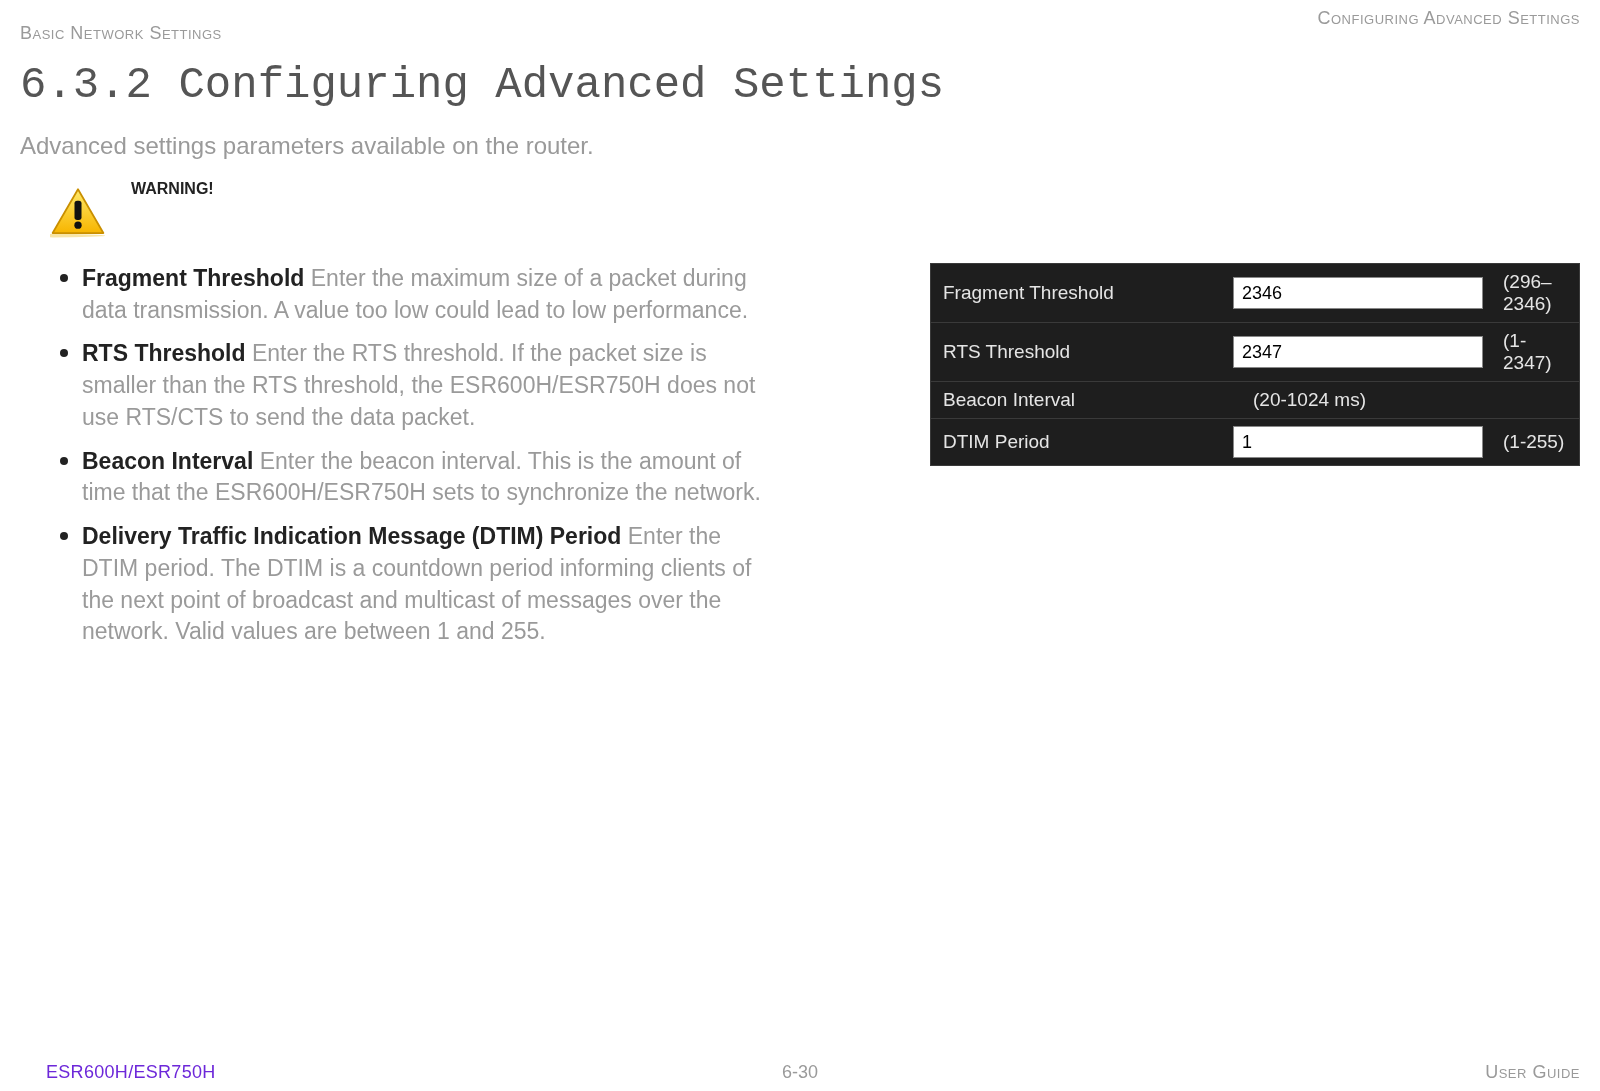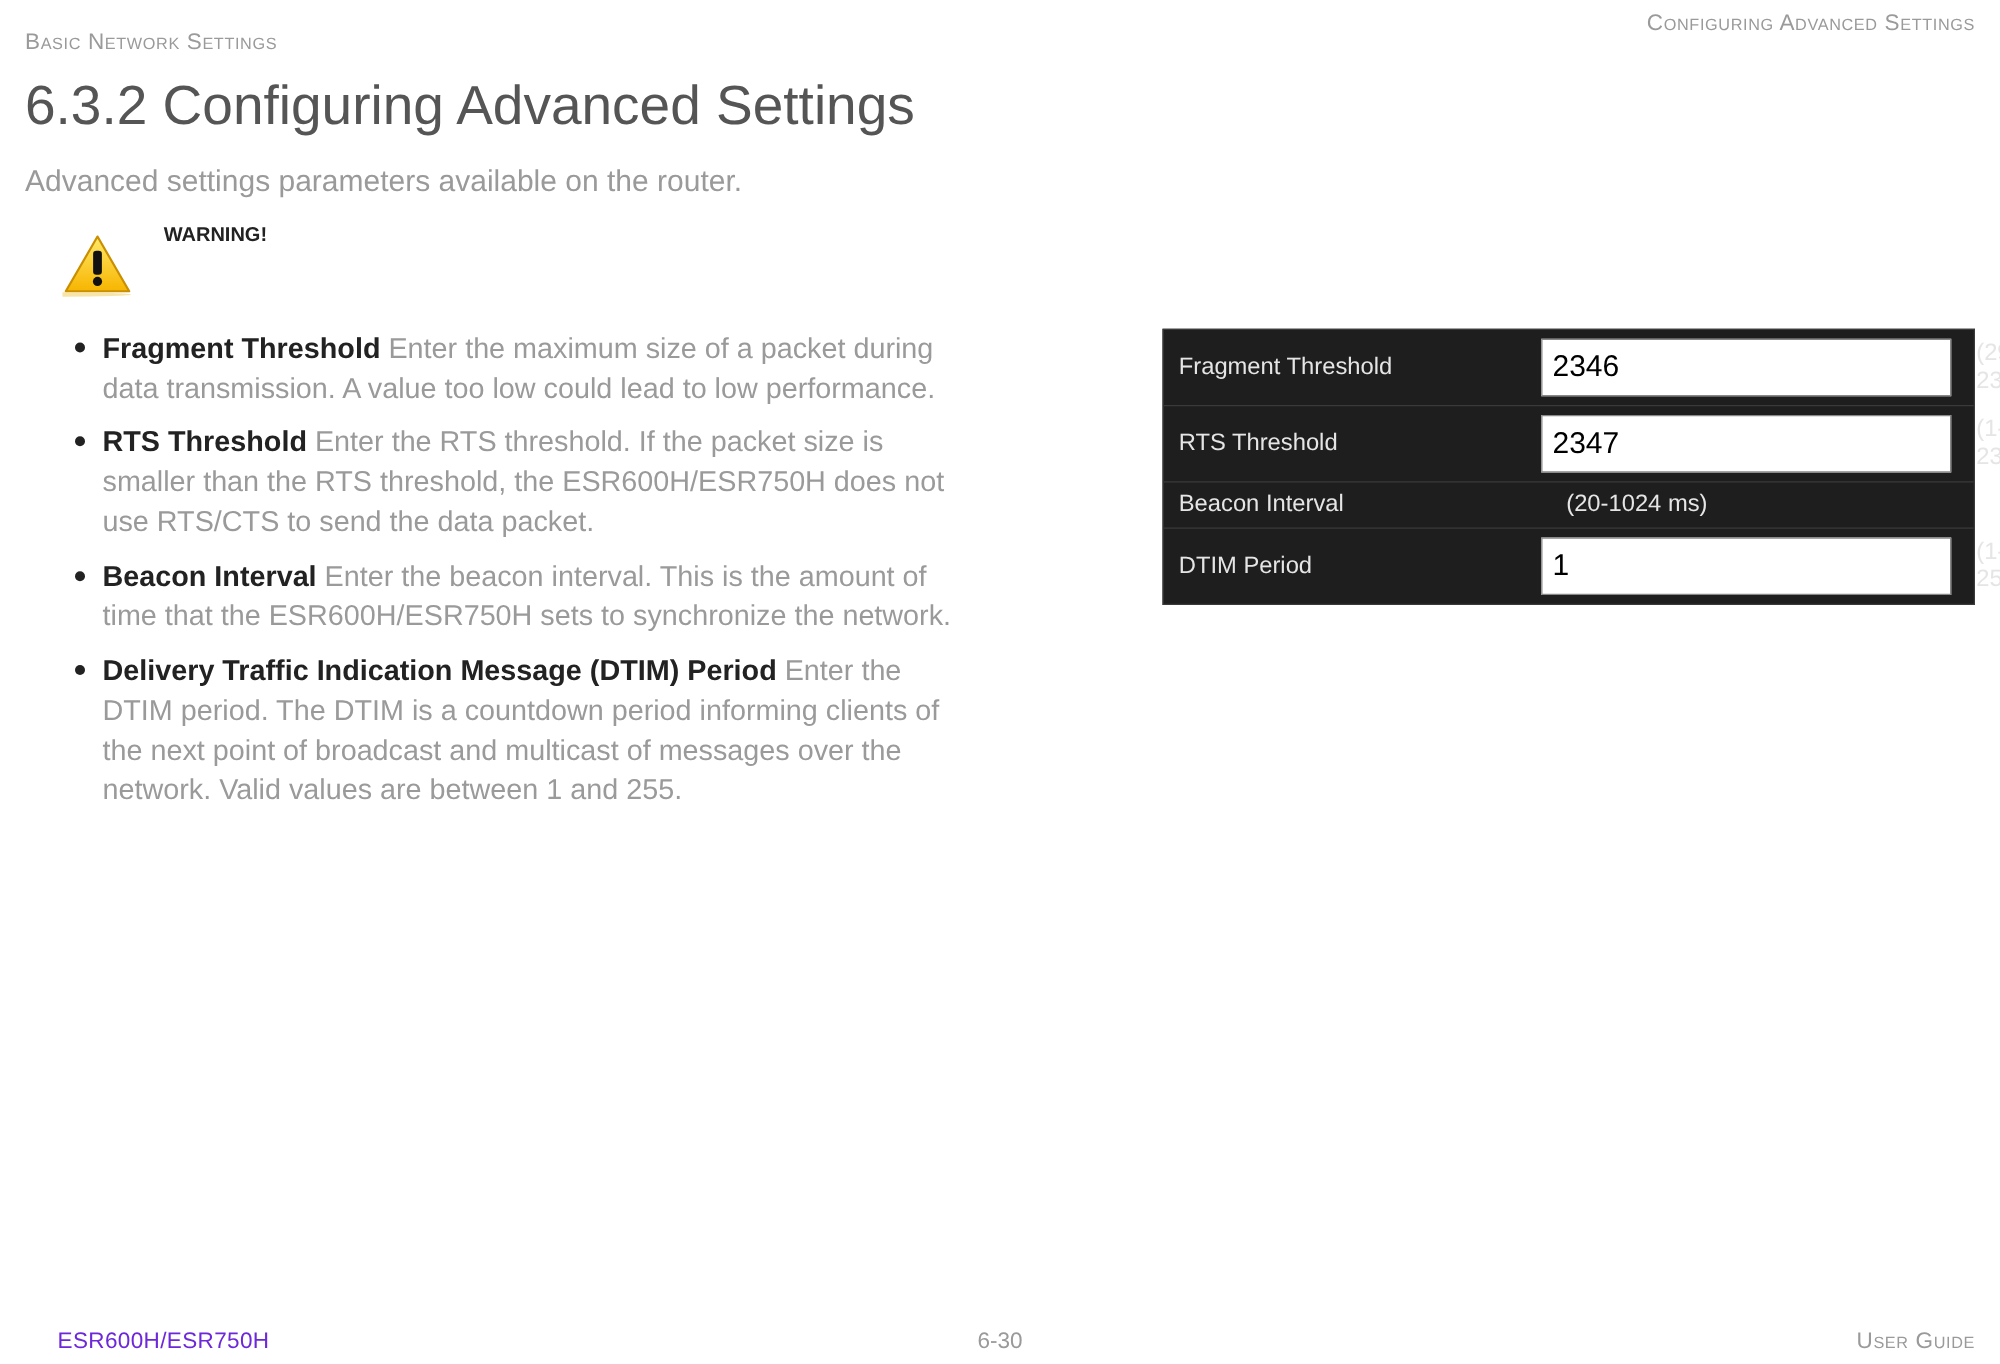--- a/index.html
+++ b/index.html
@@ -38,21 +38,21 @@
     .content {
       position: absolute;
       top: 60px;
       left: 20px;
       right: 20px;
     }
     h1.section-title {
       font-size: 44px;
       font-weight: 400;
       color: #555;
-      font-family: Liberation Sans, sans-serif;
+      font-family: Liberation Mono, monospace;
       margin-bottom: 22px;
     }
     .intro {
       font-size: 24px;
       color: #9a9a9a;
       margin-bottom: 20px;
     }
     .warning-block {
       display: flex;
       align-items: flex-start;
@@ -125,24 +125,24 @@
       border-bottom: 1px solid #3a3a3a;
     }
     .form-row:last-child { border-bottom: none; }
     .form-label {
       flex: 0 0 290px;
       color: #e5e5e5;
       font-size: 19px;
     }
     .form-input {
       flex: 0 0 140px;
-      height: 46px;
+      height: 32px;
       background: #fff;
       border: 1px solid #888;
-      font-size: 24px;
+      font-size: 18px;
       padding: 2px 8px;
       color: #000;
       font-family: Arial, sans-serif;
     }
     .form-range {
       flex: 1;
       color: #e5e5e5;
       font-size: 19px;
       padding-left: 20px;
     }

